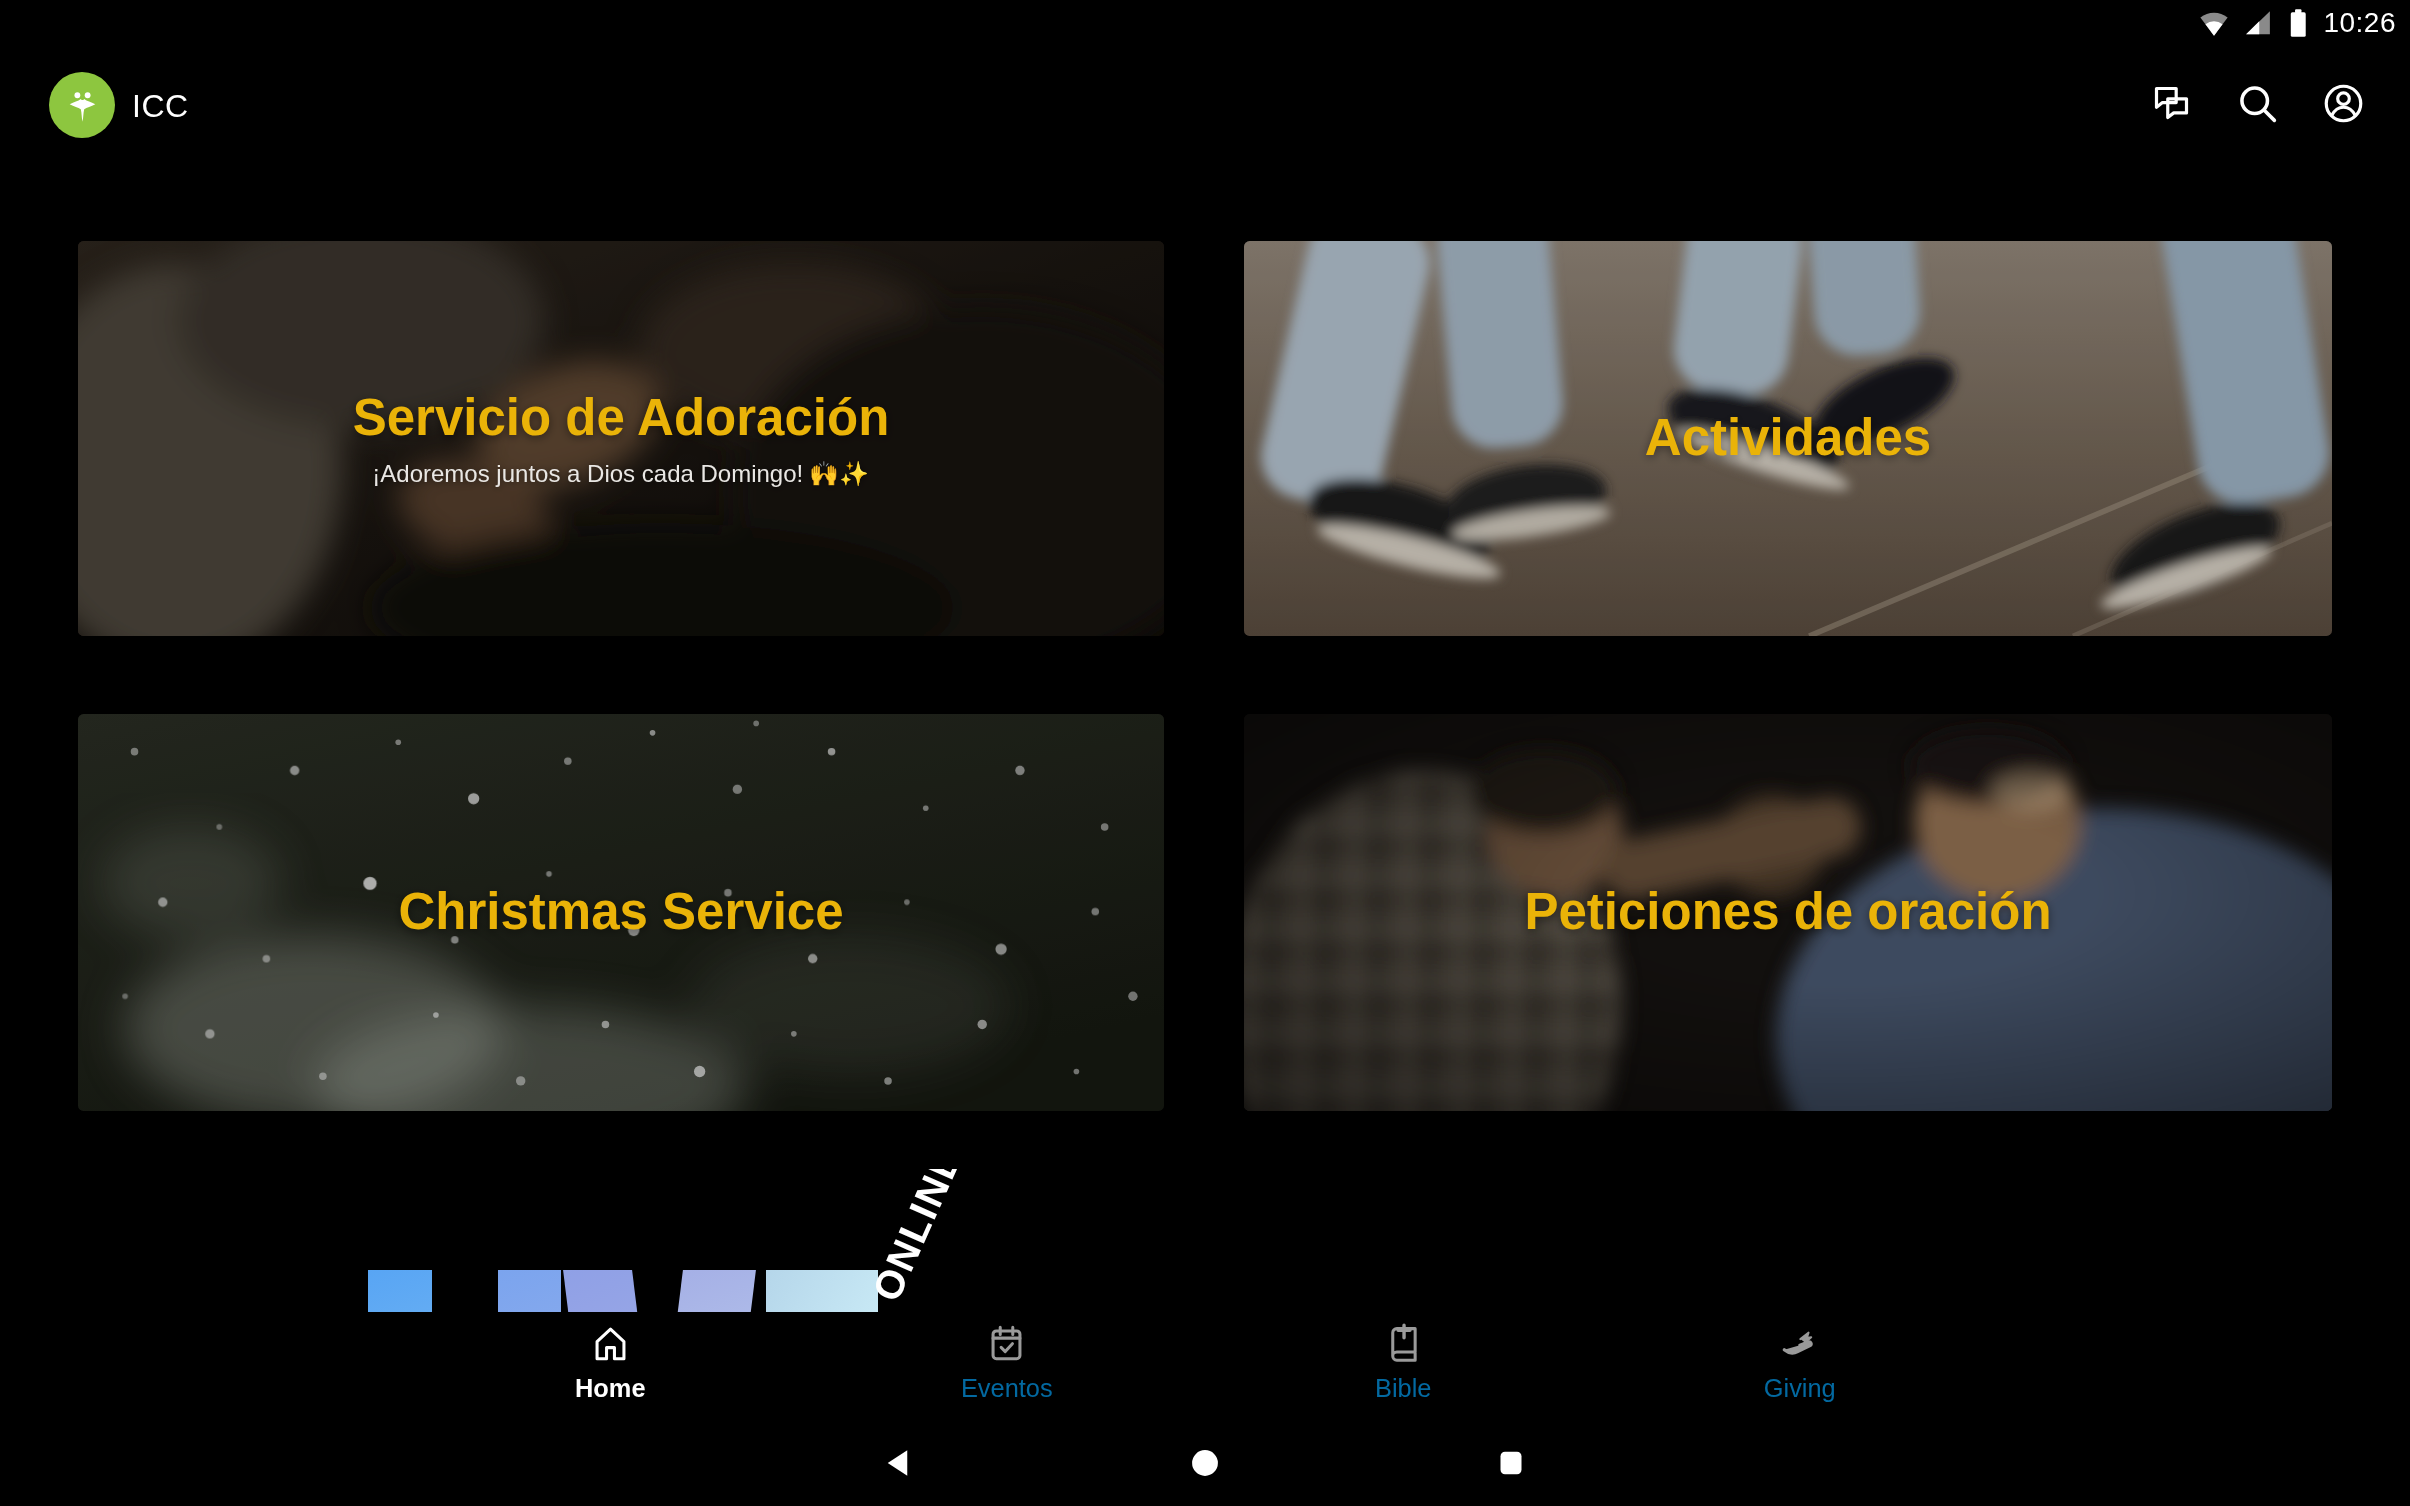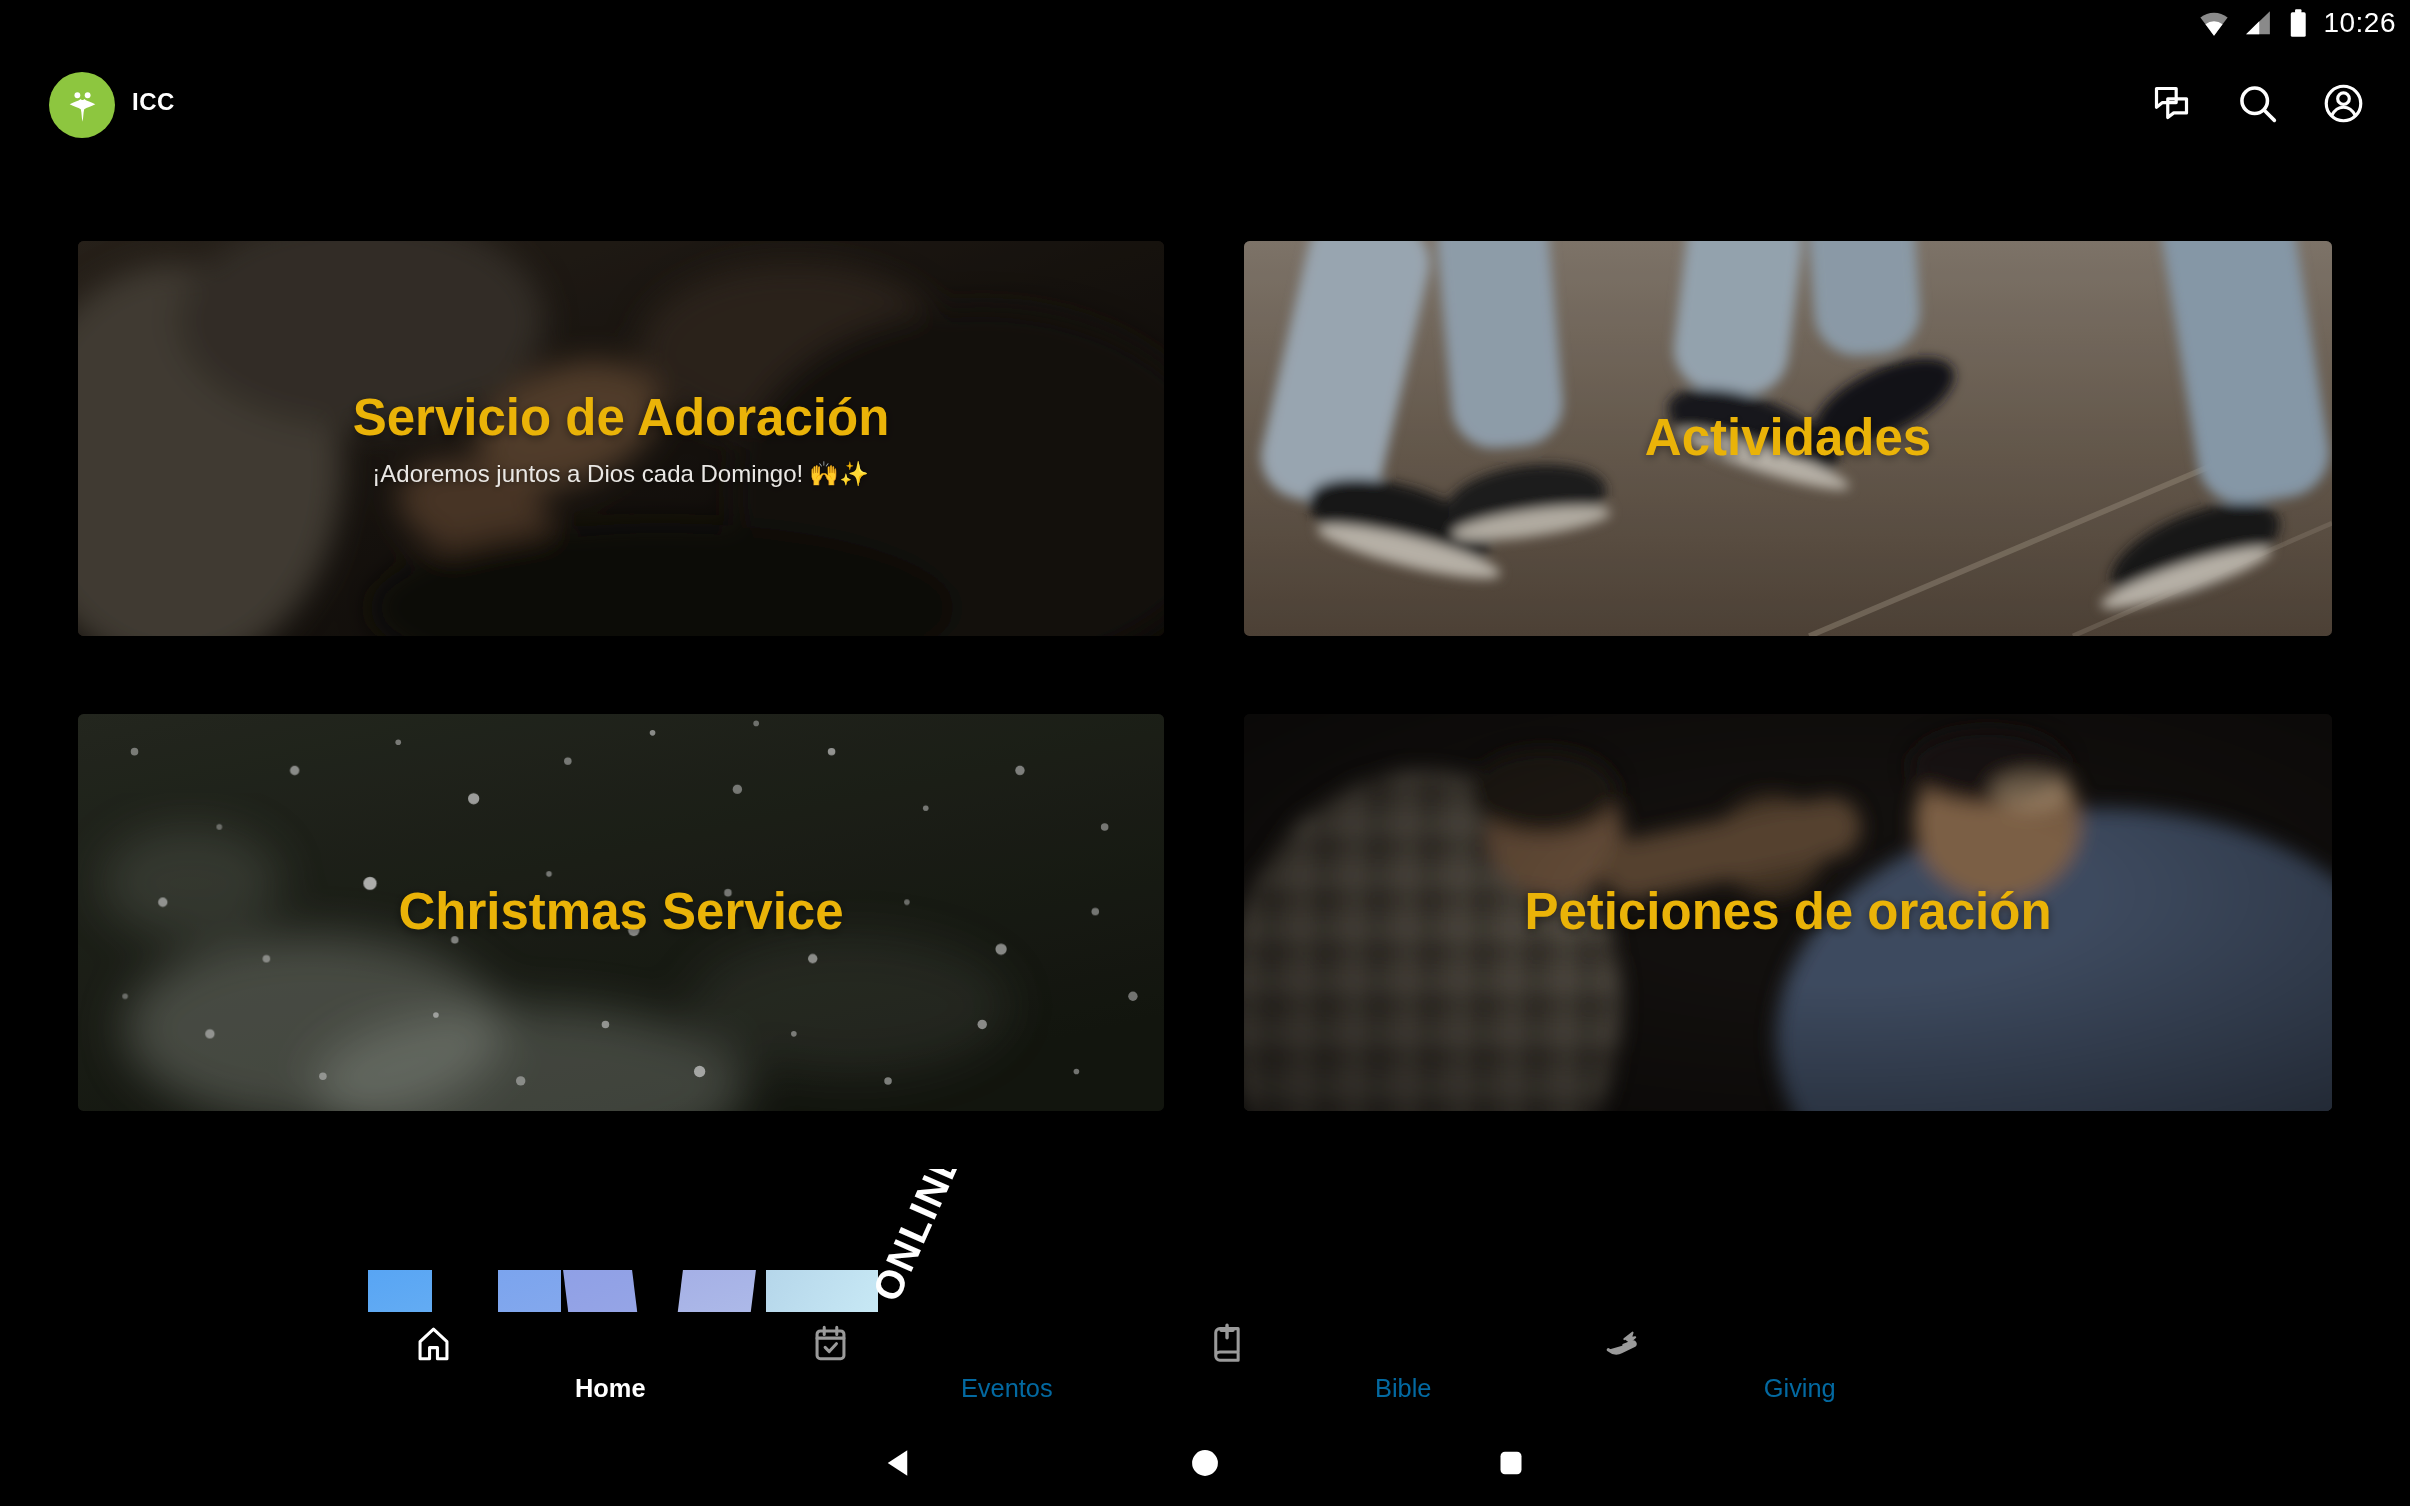--- a/index.html
+++ b/index.html
@@ -13,21 +13,21 @@
                 gap:13px; padding-right:15px; z-index:40; }
   .status-bar svg { display:block; }
   .status-time { color:#fff; font-size:28px; letter-spacing:0.5px; }
 
   
   .app-bar { position:absolute; top:45px; left:0; right:0; height:122px; z-index:40; }
   .logo { position:absolute; left:49px; top:27px; width:66px; height:66px;
           border-radius:50%; background:#8dc63f; display:flex;
           align-items:center; justify-content:center; }
   .app-name { position:absolute; left:132px; top:43px; color:#fff;
-              font-size:24px; font-weight:bold; letter-spacing:0.5px; }
+              font-size:32px; font-weight:normal; letter-spacing:0.5px; }
   .top-actions { position:absolute; right:45px; top:36px; display:flex; gap:41px; }
   .icon-btn { width:45px; height:45px; background:none; border:none; cursor:pointer;
               display:flex; align-items:center; justify-content:center; }
 
   
   .card { position:absolute; border-radius:5.6px; overflow:hidden;
           display:flex; flex-direction:column; align-items:center;
           justify-content:center; text-align:center; cursor:pointer; z-index:1; }
   .card > svg.art { position:absolute; inset:0; width:100%; height:100%; }
   .card .shade { position:absolute; inset:0; }
@@ -61,21 +61,21 @@
   .rotated-text { position:absolute; left:827px; top:94px; height:45px;
                   transform:rotate(-66deg); transform-origin:0 100%;
                   color:#fff; font-size:40px; font-weight:bold;
                   letter-spacing:1.9px; white-space:nowrap; }
 
   
   .tab-bar { position:absolute; left:0; right:0; top:1312px; height:120px;
              background:#000; z-index:20; }
   .tab-row { position:absolute; left:412px; width:1586px; top:0; height:100%;
              display:flex; }
-  .tab { flex:1; display:flex; flex-direction:column; 
+  .tab { flex:1; display:flex; flex-direction:column; align-items:center;
          padding-top:10px; gap:8.5px; background:none; border:none; cursor:pointer; }
   .tab .tab-label { font-size:25.4px; color:#0369a1; }
   .tab.active .tab-label { color:#fff; font-weight:bold; }
   .tab svg { display:block; }
 
   
   .android-nav { position:absolute; left:0; right:0; top:1431px; height:75px;
                  background:#000; z-index:21; }
   .sys-btn { position:absolute; top:1444px; width:38px; height:38px; background:none;
              border:none; cursor:pointer; display:flex; align-items:center;

